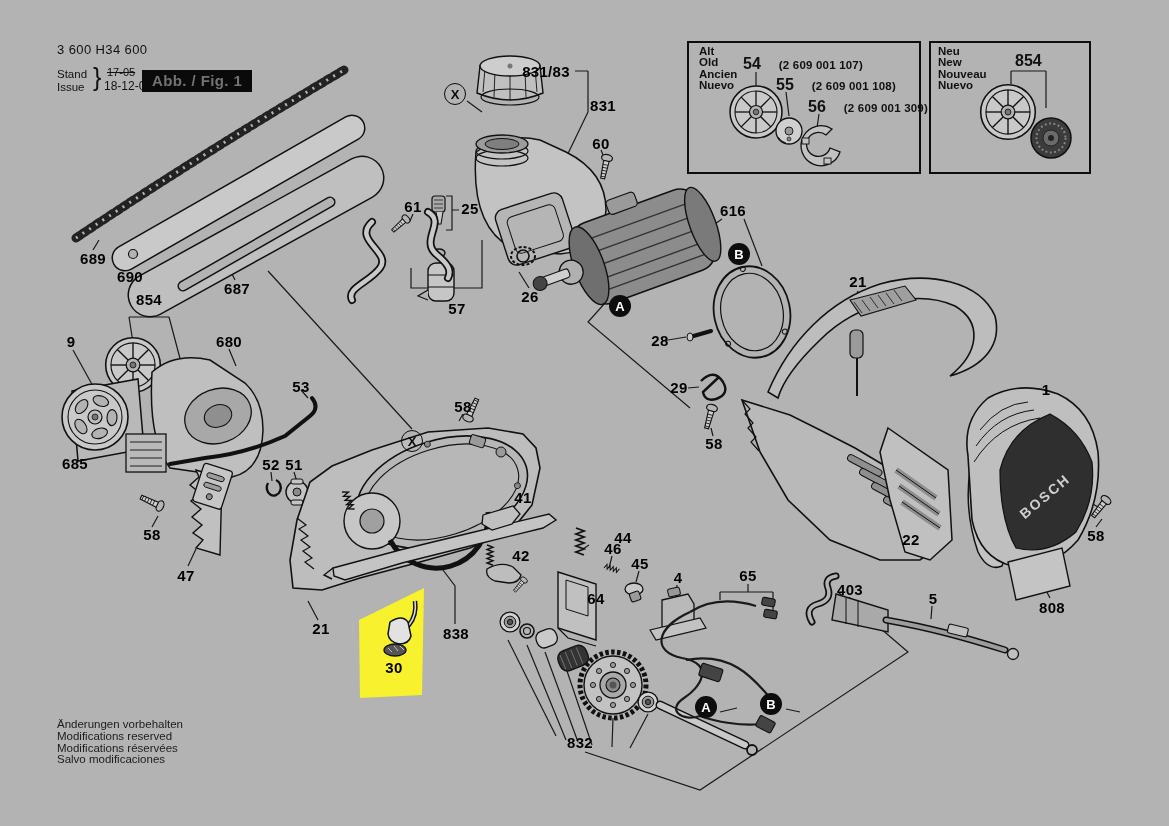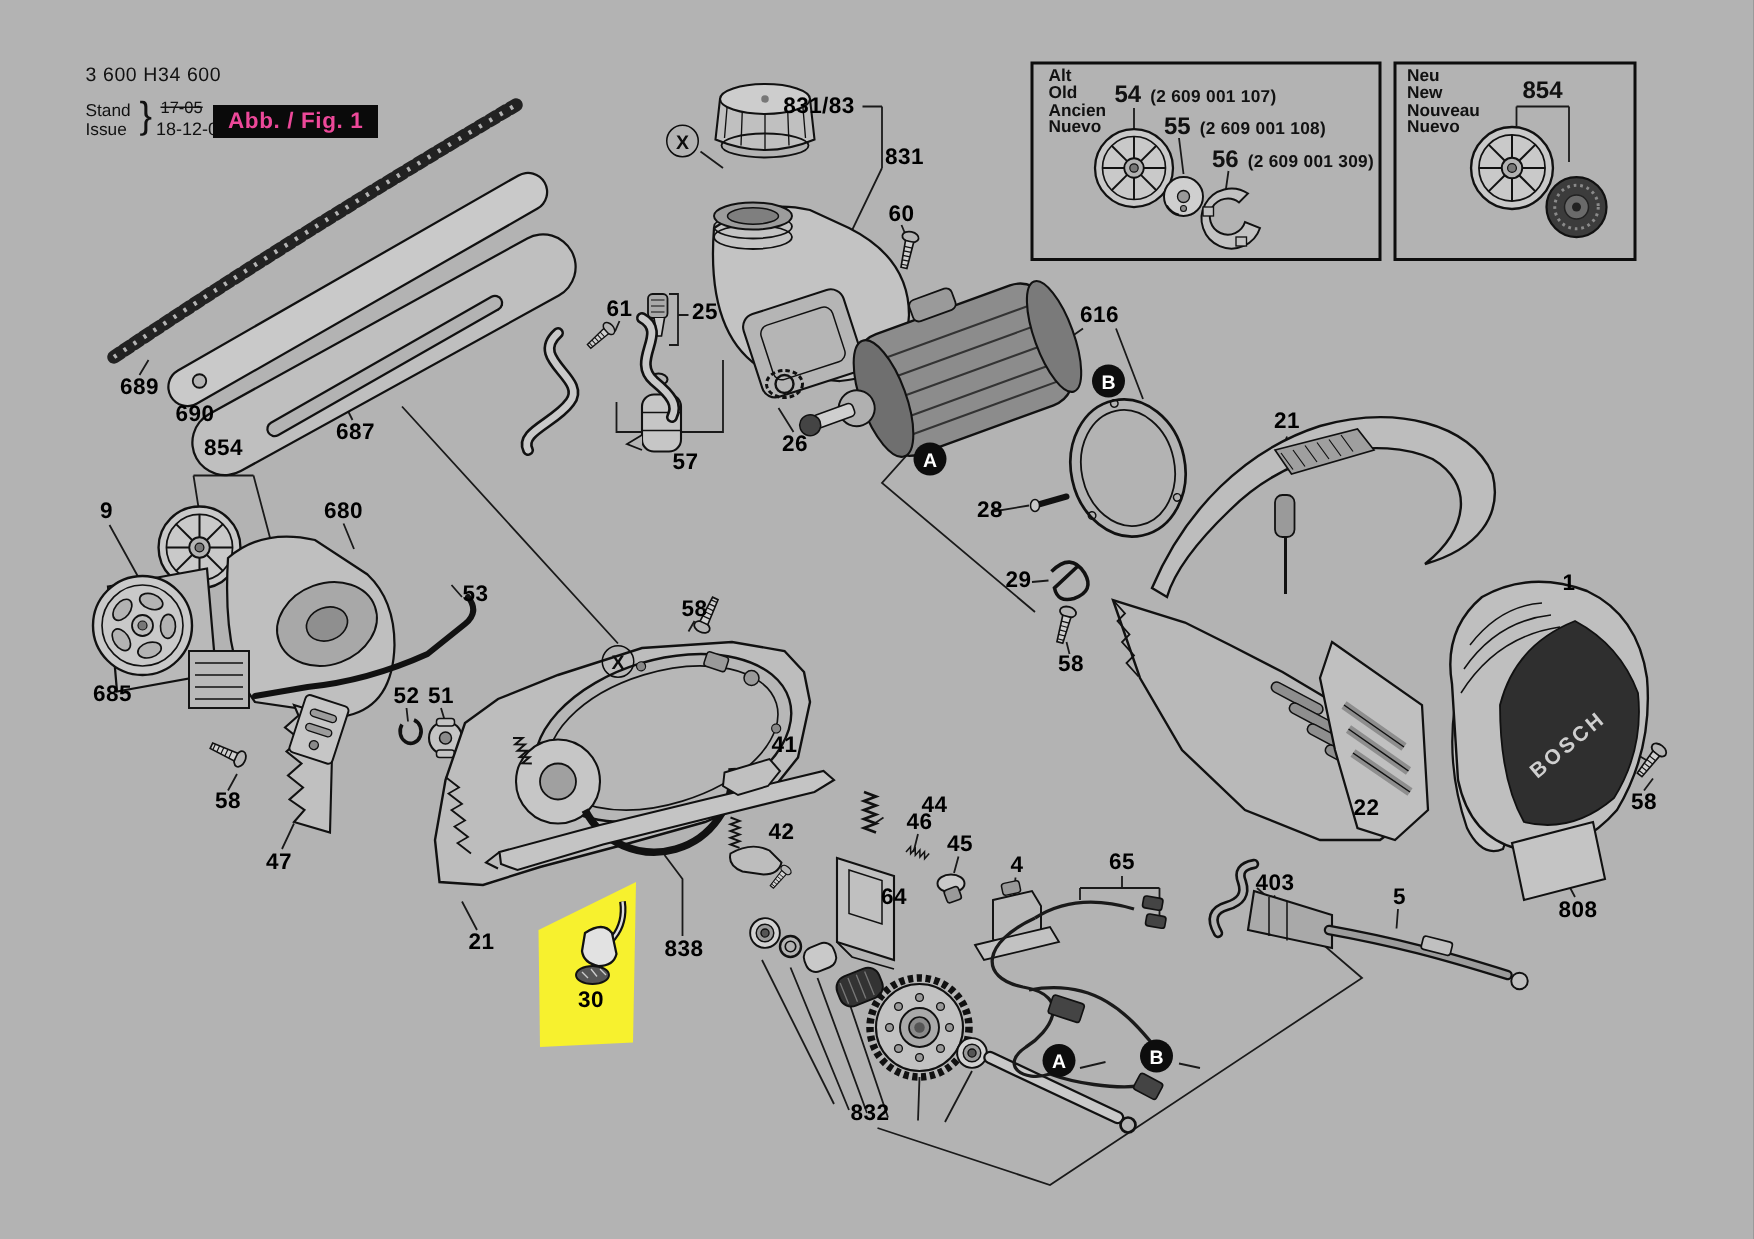--- a/index.html
+++ b/index.html
@@ -11,24 +11,24 @@
            color:#000000;letter-spacing:.3px;white-space:nowrap;}
   .marker{position:absolute;transform:translate(-50%,-50%);display:flex;align-items:center;justify-content:center;
           border-radius:50%;font:bold 13px "Liberation Sans",sans-serif;}
   .marker.outline{width:20px;height:20px;border:1.8px solid #0d0d0d;color:#0d0d0d;background:transparent;}
   .marker.solid{width:22px;height:22px;background:#0d0d0d;color:#fff;}
   .hdr-num{font-size:13px;letter-spacing:.4px;}
   .hdr-small{font-size:11.5px;line-height:12.5px;}
   .brace{font-size:25px;font-weight:300;}
   .date-old{font-size:11px;font-weight:normal;text-decoration:line-through;}
   .date-new{font-size:12px;}
-  .figbox{background:#0a0a0a;color:#ec4899;font:bold 15px "Liberation Sans",sans-serif;
+  .figbox{background:#0a0a0a;color:#737373;font:bold 15px "Liberation Sans",sans-serif;
           padding:2px 10px 3px 10px;letter-spacing:.4px;}
   .legend-lang{font:bold 11.5px "Liberation Sans",sans-serif;line-height:11.3px;}
-  .lentry{position:absolute;display:flex;align-items:baseline;gap:6px;white-space:nowrap;}
+  .lentry{position:absolute;display:flex;align-items:baseline;gap:18px;white-space:nowrap;}
   .lnum{font:bold 16px "Liberation Sans",sans-serif;}
   .lcode{font:bold 11.5px "Liberation Sans",sans-serif;letter-spacing:.2px;}
   .footer-lines{font-size:11.5px;line-height:11.8px;color:#1c1c1c;}
 </style>
 </head>
 <body>
 
 <div id="canvas">
 
 <svg id="art" width="1169" height="826" viewBox="0 0 1169 826">
@@ -427,35 +427,41 @@
   <span class="lcode">(2 609 001 309)</span>
 </div>
 <div class="txt legend-lang" style="left:938px;top:46px">
   <div>Neu</div>
   <div>New</div>
   <div>Nouveau</div>
   <div>Nuevo</div>
 </div>
 <div class="txt lnum" style="left:1015px;top:52px">854</div>
 
+<div class="txt footer-lines" style="left:57px;top:719px">
+  <div>Änderungen vorbehalten</div>
+  <div>Modifications reserved</div>
+  <div>Modifications réservées</div>
+  <div>Salvo modificaciones</div>
+</div>
 
 <div id="callout-layer">
       <span class="callout" style="left: 546px; top: 71px;">831/83</span>
       <span class="callout" style="left: 603px; top: 105px;">831</span>
       <span class="callout" style="left: 601px; top: 143px;">60</span>
       <span class="callout" style="left: 733px; top: 210px;">616</span>
       <span class="callout" style="left: 858px; top: 281px;">21</span>
       <span class="callout" style="left: 1046px; top: 389px;">1</span>
       <span class="callout" style="left: 93px; top: 258px;">689</span>
       <span class="callout" style="left: 130px; top: 276px;">690</span>
       <span class="callout" style="left: 237px; top: 288px;">687</span>
       <span class="callout" style="left: 149px; top: 299px;">854</span>
       <span class="callout" style="left: 71px; top: 341px;">9</span>
       <span class="callout" style="left: 229px; top: 341px;">680</span>
-      <span class="callout" style="left: 301px; top: 396px; margin-left: 16px;">53</span>
+      <span class="callout" style="left: 301px; top: 386px;">53</span>
       <span class="callout" style="left: 463px; top: 406px;">58</span>
       <span class="callout" style="left: 75px; top: 463px;">685</span>
       <span class="callout" style="left: 271px; top: 464px;">52</span>
       <span class="callout" style="left: 294px; top: 464px;">51</span>
       <span class="callout" style="left: 152px; top: 534px;">58</span>
       <span class="callout" style="left: 186px; top: 575px;">47</span>
       <span class="callout" style="left: 321px; top: 628px;">21</span>
       <span class="callout" style="left: 523px; top: 497px;">41</span>
       <span class="callout" style="left: 521px; top: 555px;">42</span>
       <span class="callout" style="left: 623px; top: 537px;">44</span>

